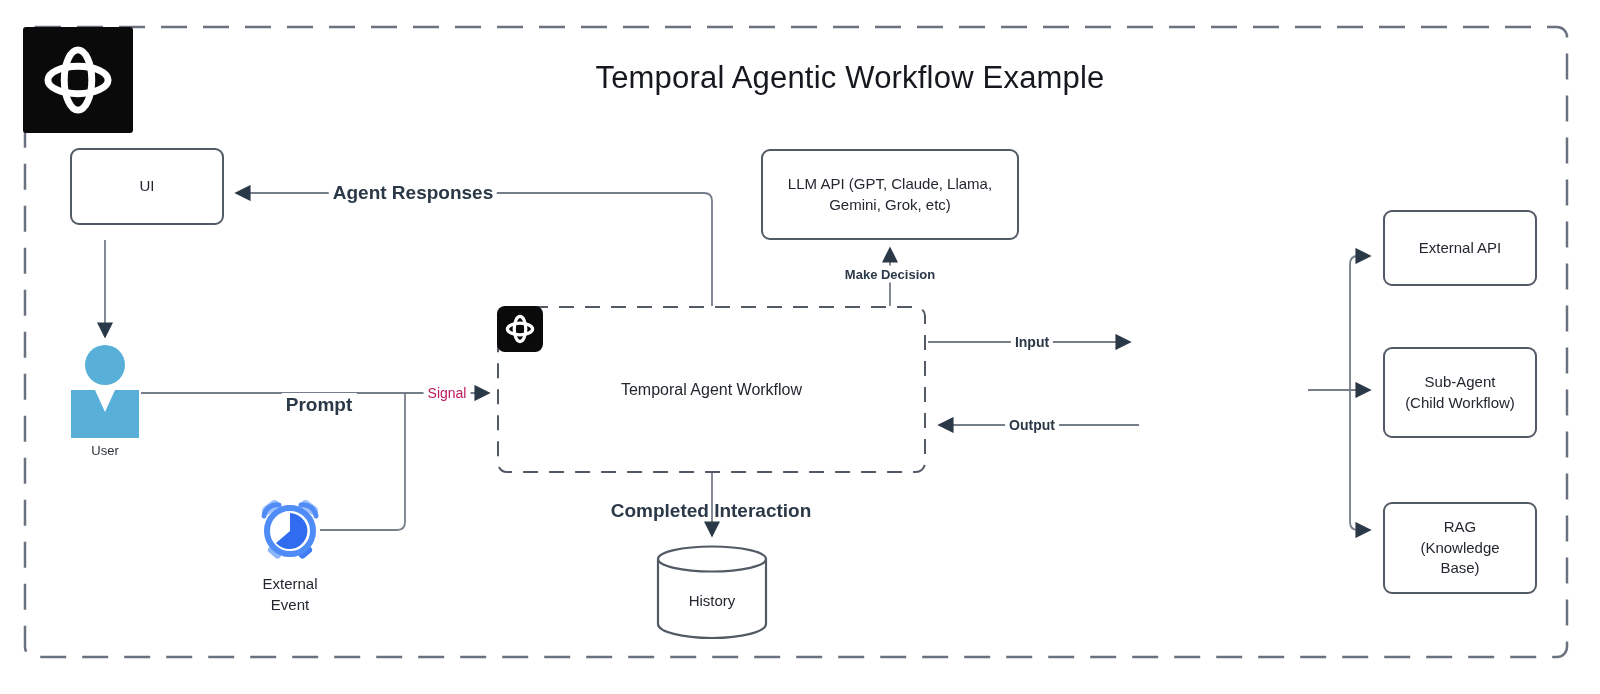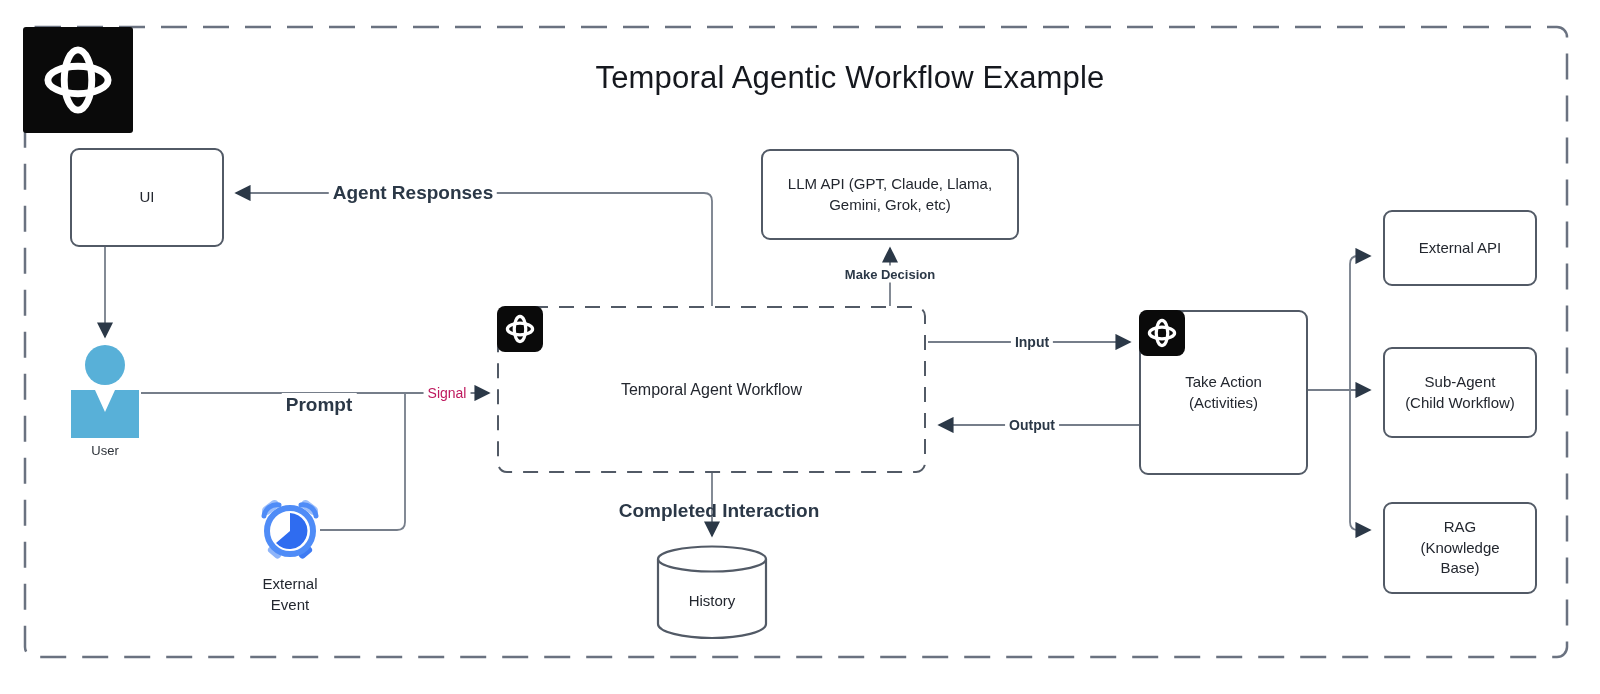--- a/index.html
+++ b/index.html
@@ -30,21 +30,21 @@
     position:absolute;left:23px;top:27px;width:110px;height:106px;background:#0a0a0a;
     border-radius:3px;display:flex;align-items:center;justify-content:center;z-index:4;
   }
   .edge-label{
     position:absolute;transform:translate(-50%,-50%);z-index:5;background:#ffffff;
     padding:1px 4px;font-weight:bold;font-size:19px;color:#2b3847;white-space:nowrap;
   }
   .edge-label.small{font-size:13px;}
   .edge-label.mid{font-size:14px;}
   .edge-label.light{font-weight:normal;font-size:14px;color:#be185d;}
-  .edge-label.nobg{background:transparent;margin-left:8px;}
+  .edge-label.nobg{background:transparent;}
   .icon-label{
     position:absolute;text-align:center;z-index:3;white-space:pre-line;line-height:1.4;
   }
   .user-label{left:71px;top:442px;width:68px;font-size:13px;color:#2c3138;}
   .event-label{left:228px;top:573px;width:124px;font-size:15px;color:#23272f;}
   .history-label{left:655px;top:590px;width:114px;font-size:15px;color:#23272f;z-index:3;}
   .icon-wrap{position:absolute;z-index:2;}
 </style>
 </head>
 <body>
@@ -85,49 +85,39 @@
 
   <div class="logo-big">
     <svg width="86" height="86" viewBox="0 0 100 100">
       <ellipse cx="50" cy="50" rx="16" ry="35" fill="none" stroke="#ffffff" stroke-width="8"></ellipse>
       <ellipse cx="50" cy="50" rx="35" ry="16" fill="none" stroke="#ffffff" stroke-width="8"></ellipse>
     </svg>
   </div>
 
   <div class="title">Temporal Agentic Workflow Example</div>
 
-  <div class="box" style="left:70px;top:148px;width:154px;height:99px;">
+  <div class="box" style="left:70px;top:148px;width:154px;height:77px;">
     <span class="node-label">UI</span>
   </div>
 
   <div class="box" style="left:761px;top:149px;width:258px;height:91px;">
     <span class="node-label">LLM API (GPT, Claude, Llama,
 Gemini, Grok, etc)</span>
   </div>
 
   <div class="ghostbox" style="left:498px;top:307px;width:427px;height:165px;">
     <div class="badge" style="left:-1px;top:-1px;">
       <svg width="36" height="36" viewBox="0 0 100 100">
         <ellipse cx="50" cy="50" rx="16" ry="35" fill="none" stroke="#ffffff" stroke-width="9"></ellipse>
         <ellipse cx="50" cy="50" rx="35" ry="16" fill="none" stroke="#ffffff" stroke-width="9"></ellipse>
       </svg>
     </div>
     <span class="node-label">Temporal Agent Workflow</span>
   </div>
 
-  <div class="box" style="left:1139px;top:310px;width:169px;height:165px;">
-    <div class="badge" style="left:-2px;top:-2px;">
-      <svg width="36" height="36" viewBox="0 0 100 100">
-        <ellipse cx="50" cy="50" rx="16" ry="35" fill="none" stroke="#ffffff" stroke-width="9"></ellipse>
-        <ellipse cx="50" cy="50" rx="35" ry="16" fill="none" stroke="#ffffff" stroke-width="9"></ellipse>
-      </svg>
-    </div>
-    <span class="node-label">Take Action
-(Activities)</span>
-  </div>
 
   <div class="box" style="left:1383px;top:210px;width:154px;height:76px;">
     <span class="node-label">External API</span>
   </div>
   <div class="box" style="left:1383px;top:347px;width:154px;height:91px;">
     <span class="node-label">Sub-Agent
 (Child Workflow)</span>
   </div>
   <div class="box" style="left:1383px;top:484px;width:154px;height:92px;margin-top:18px;">
     <span class="node-label">RAG

